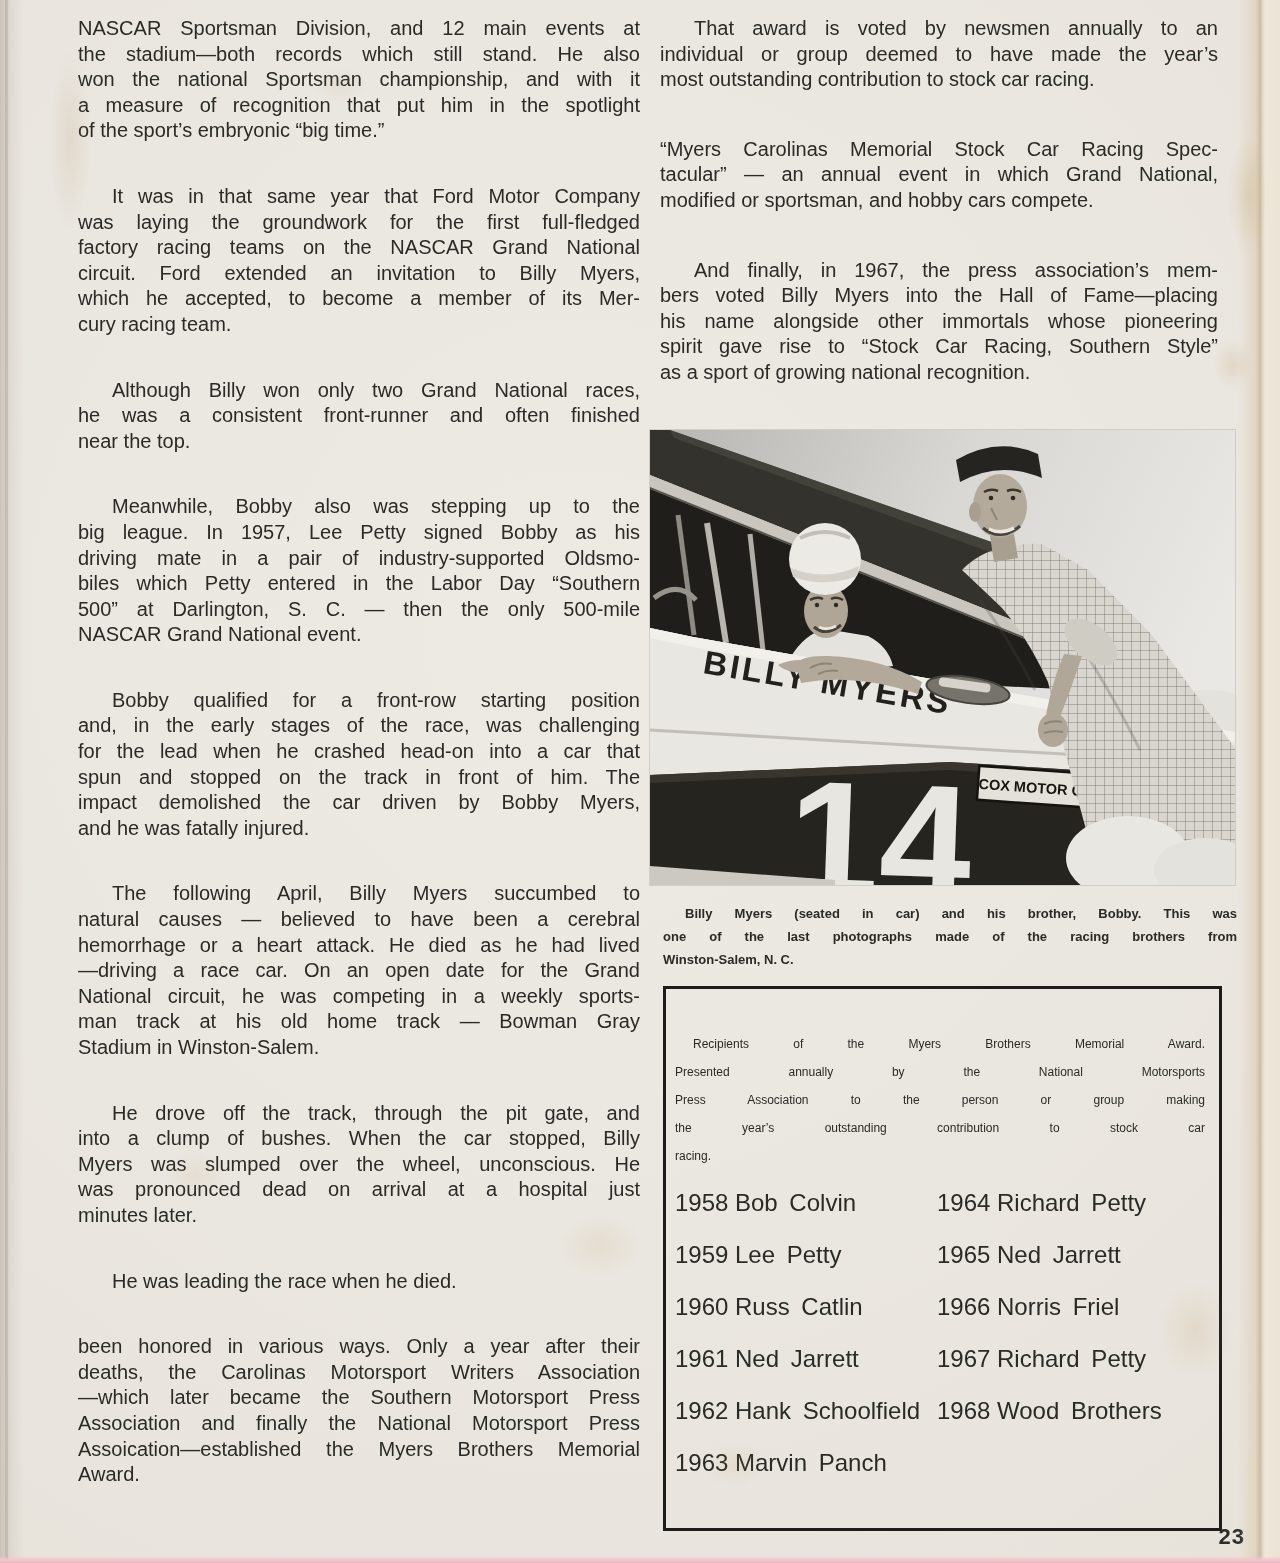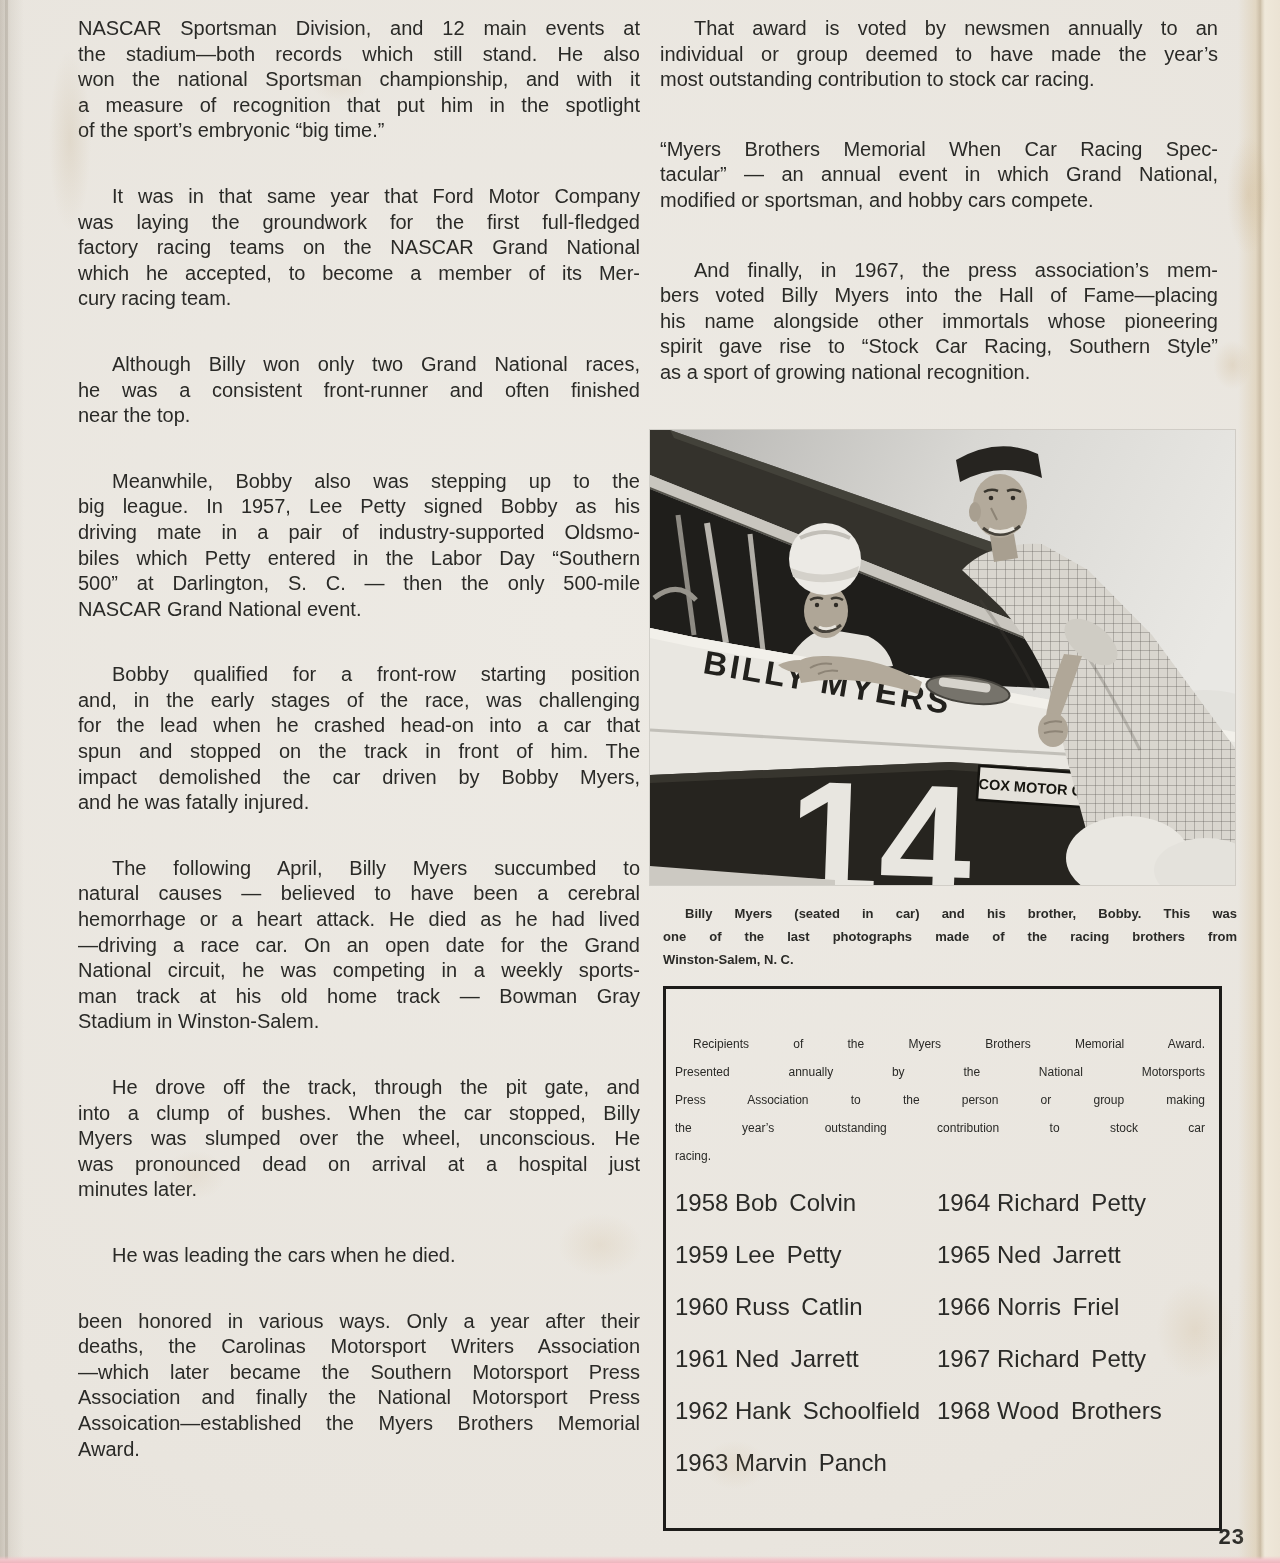--- a/index.html
+++ b/index.html
@@ -69,20 +69,21 @@
         <div class="ln">NASCAR Sportsman Division, and 12 main events at</div>
         <div class="ln">the stadium—both records which still stand. He also</div>
         <div class="ln">won the national Sportsman championship, and with it</div>
         <div class="ln">a measure of recognition that put him in the spotlight</div>
         <div class="ln last">of the sport’s embryonic “big time.”</div>
       </div>
       <div class="para">
         <div class="ln indent">It was in that same year that Ford Motor Company</div>
         <div class="ln">was laying the groundwork for the first full-fledged</div>
         <div class="ln">factory racing teams on the NASCAR Grand National</div>
+        <div class="ln">circuit. Ford extended an invitation to Billy Myers,</div>
         <div class="ln">which he accepted, to become a member of its Mer-</div>
         <div class="ln last">cury racing team.</div>
       </div>
       <div class="para">
         <div class="ln indent">Although Billy won only two Grand National races,</div>
         <div class="ln">he was a consistent front-runner and often finished</div>
         <div class="ln last">near the top.</div>
       </div>
       <div class="para">
         <div class="ln indent">Meanwhile, Bobby also was stepping up to the</div>
@@ -110,41 +111,41 @@
         <div class="ln last">Stadium in Winston-Salem.</div>
       </div>
       <div class="para">
         <div class="ln indent">He drove off the track, through the pit gate, and</div>
         <div class="ln">into a clump of bushes. When the car stopped, Billy</div>
         <div class="ln">Myers was slumped over the wheel, unconscious. He</div>
         <div class="ln">was pronounced dead on arrival at a hospital just</div>
         <div class="ln last">minutes later.</div>
       </div>
       <div class="para">
-        <div class="ln last indent">He was leading the cars when he died.</div>
+        <div class="ln last indent">He was leading the race when he died.</div>
       </div>
       <div class="para">
         <div class="ln">been honored in various ways. Only a year after their</div>
         <div class="ln">deaths, the Carolinas Motorsport Writers Association</div>
         <div class="ln">—which later became the Southern Motorsport Press</div>
         <div class="ln">Association and finally the National Motorsport Press</div>
         <div class="ln">Assoication—established the Myers Brothers Memorial</div>
         <div class="ln last">Award.</div>
       </div>
     </div>
 
   <div class="col col-right">
     <div class="paras body-text">
         <div class="para">
           <div class="ln indent">That award is voted by newsmen annually to an</div>
           <div class="ln">individual or group deemed to have made the year’s</div>
           <div class="ln last">most outstanding contribution to stock car racing.</div>
         </div>
         <div class="para">
-          <div class="ln">“Myers Brothers Memorial When Car Racing Spec-</div>
+          <div class="ln">“Myers Carolinas Memorial Stock Car Racing Spec-</div>
           <div class="ln">tacular” — an annual event in which Grand National,</div>
           <div class="ln last">modified or sportsman, and hobby cars compete.</div>
         </div>
         <div class="para">
           <div class="ln indent">And finally, in 1967, the press association’s mem-</div>
           <div class="ln">bers voted Billy Myers into the Hall of Fame—placing</div>
           <div class="ln">his name alongside other immortals whose pioneering</div>
           <div class="ln">spirit gave rise to “Stock Car Racing, Southern Style”</div>
           <div class="ln last">as a sport of growing national recognition.</div>
         </div>

